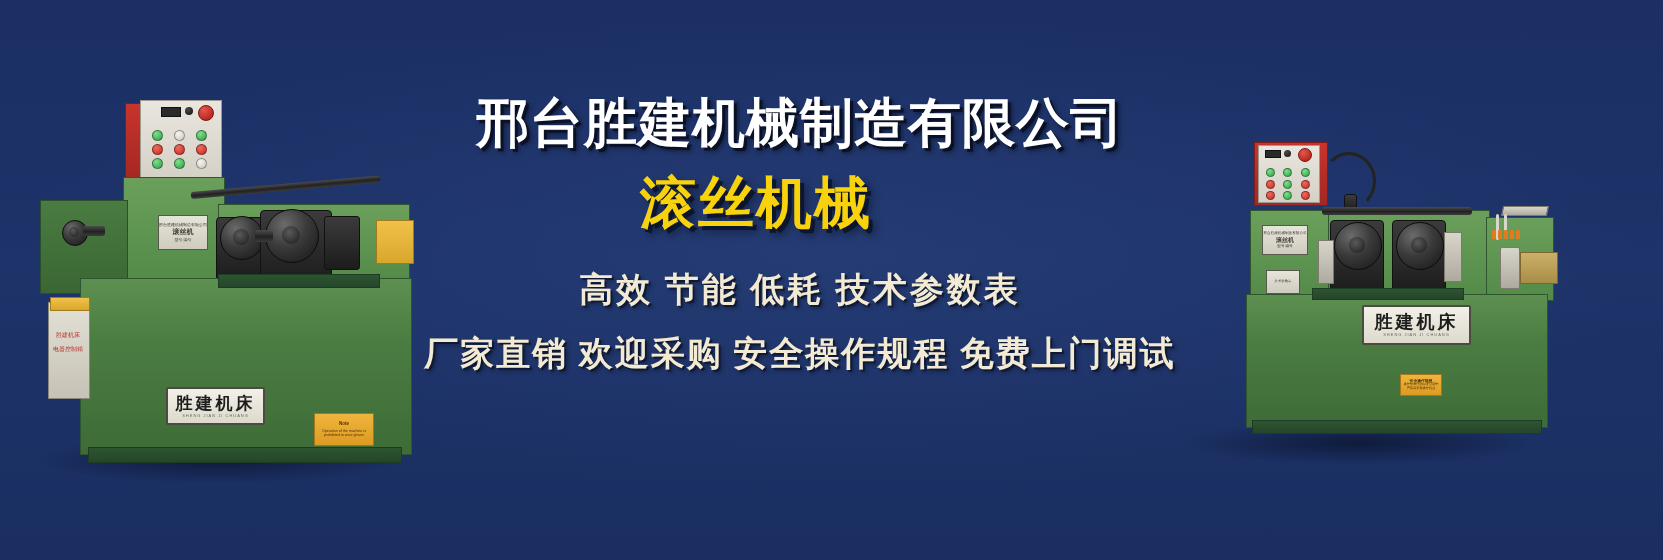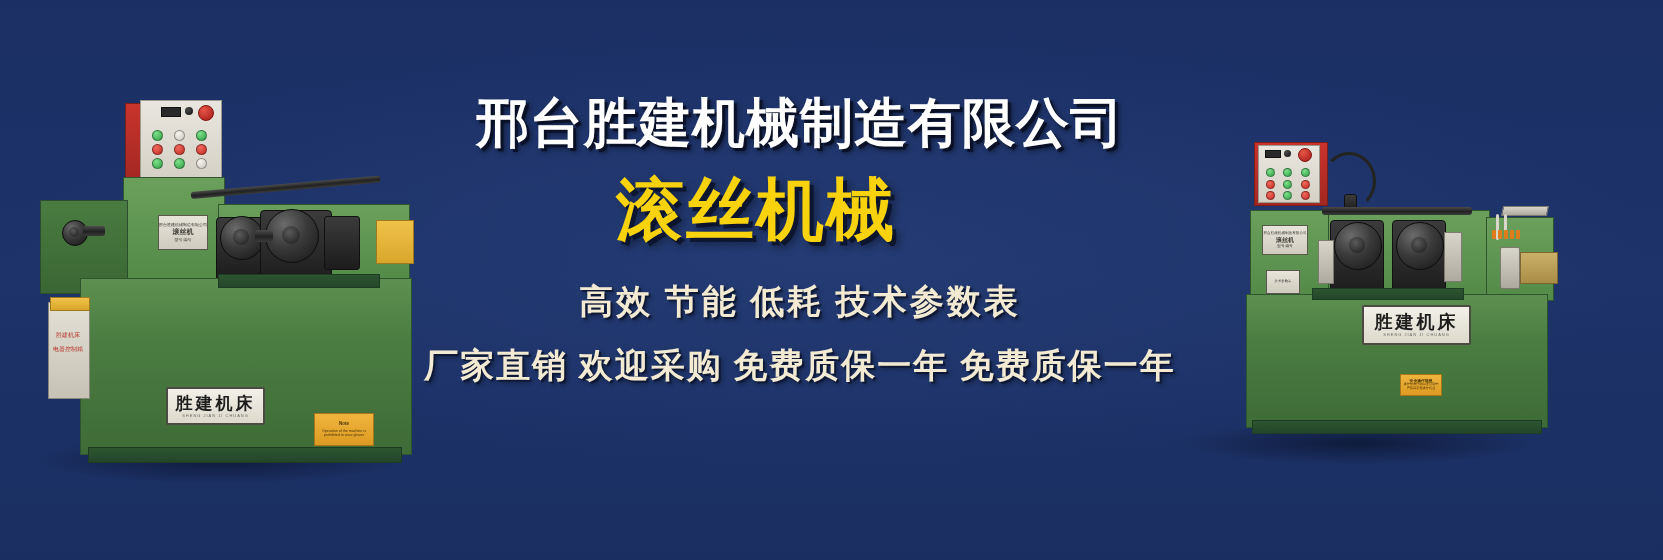--- a/index.html
+++ b/index.html
@@ -45,21 +45,21 @@
     white-space: nowrap;
   }
   .headline-row {
     margin-top: 24px;
     display: flex;
     justify-content: center;
     align-items: baseline;
     white-space: nowrap;
   }
   .headline {
-    font-size: 68px;
+    font-size: 56px;
     font-weight: bold;
     color: #f8d20d;
     letter-spacing: 2px;
     line-height: 1.0;
     text-shadow:
       4px 4px 0 rgba(10,16,38,0.8),
       6px 6px 8px rgba(0,0,0,0.45);
   }
   .headline-gap {
     display: inline-block;
@@ -454,15 +454,15 @@
 
   <div class="text-block">
     <div class="company-name">邢台胜建机械制造有限公司</div>
 
     <div class="headline-row">
       <span class="headline">滚丝机械</span>
       <span class="headline-gap"></span>
     </div>
 
     <div class="tagline1">高效  节能  低耗  技术参数表</div>
-    <div class="tagline2">厂家直销  欢迎采购  免费质保一年  免费质保一年</div>
+    <div class="tagline2">厂家直销  欢迎采购  安全操作规程  免费上门调试</div>
   </div>
 </div>
 
 </body></html>

